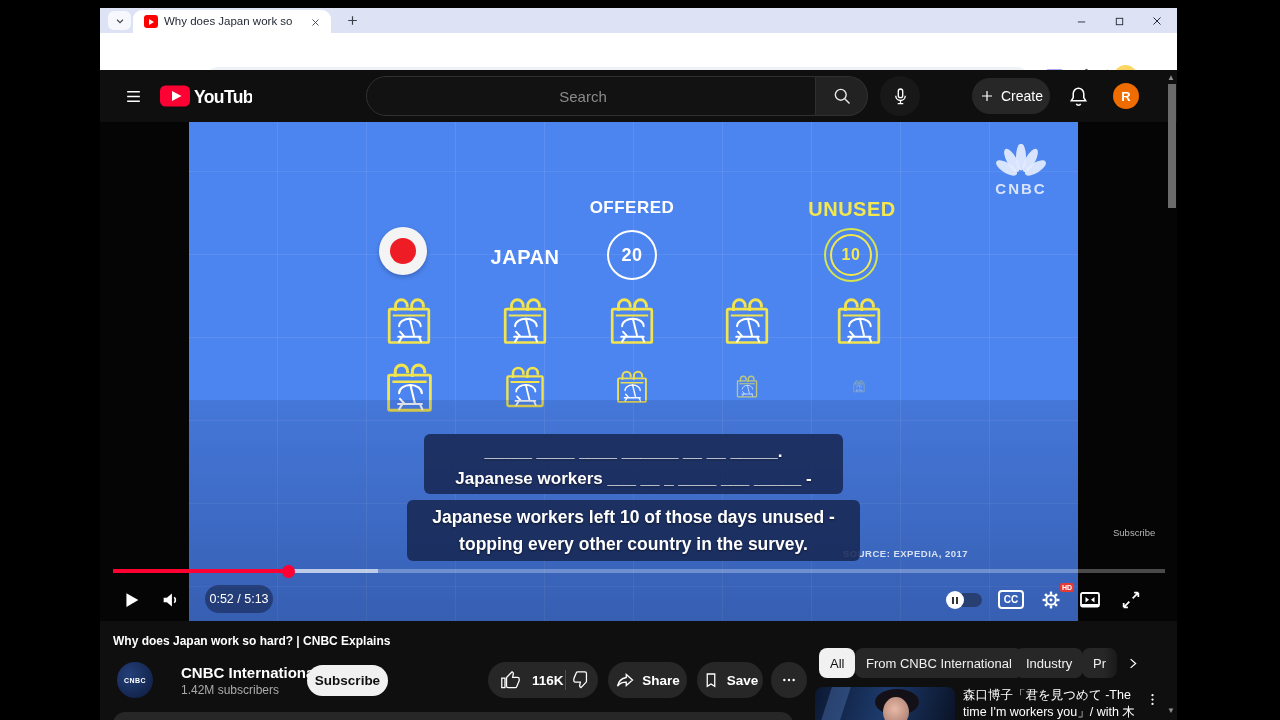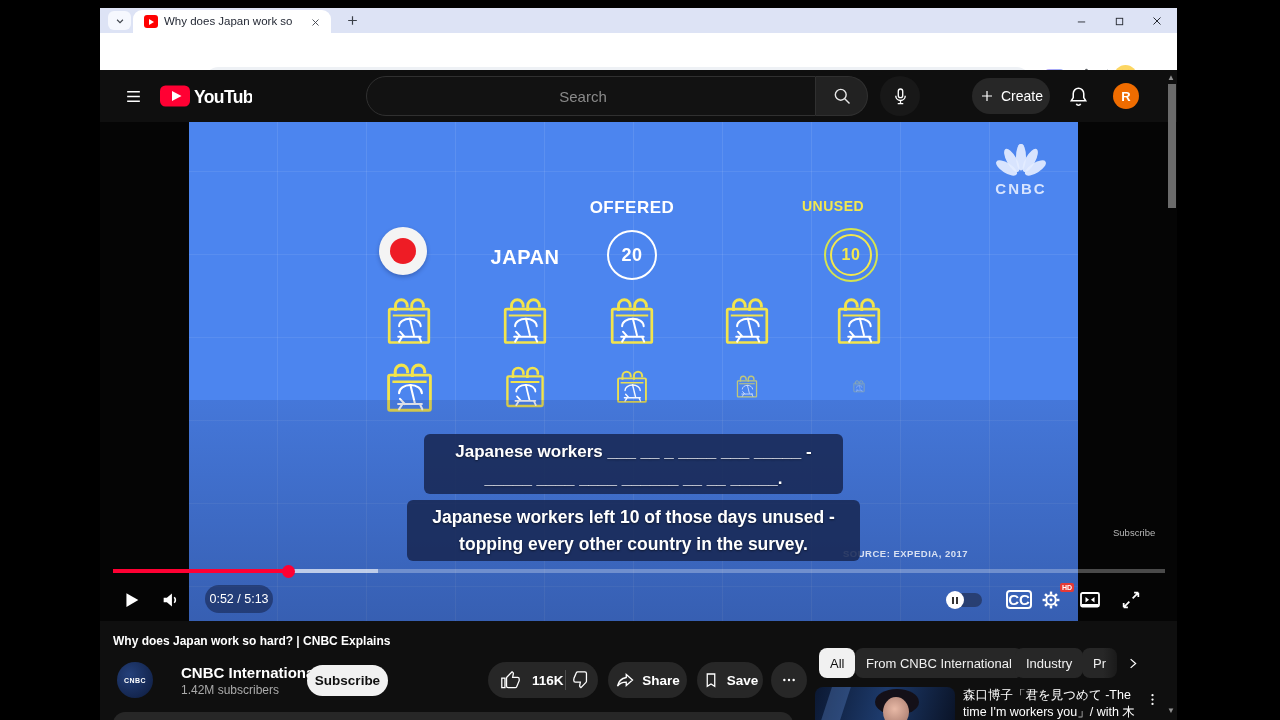--- a/index.html
+++ b/index.html
@@ -61,21 +61,21 @@
   #source{font-size:9.5px;color:rgba(255,255,255,.8);letter-spacing:.5px;font-weight:bold;}
   #watermark-sub{color:#b9b9b9;font-size:9.5px;}
 
   
   #prog-track{left:13px;top:447px;width:1052px;height:4px;background:rgba(255,255,255,.28);}
   #prog-buf{left:13px;top:447px;width:265px;height:4px;background:rgba(255,255,255,.55);}
   #prog-red{left:13px;top:447px;width:175px;height:4px;background:#f03;}
   #prog-knob{left:182px;top:443px;width:13px;height:13px;border-radius:50%;background:#f03;}
   #timepill{left:105px;top:463px;width:68px;height:28px;background:rgba(15,25,60,.5);border-radius:14px;color:#fff;font-size:12.5px;}
   .pbtn{top:465px;width:26px;height:26px;}
-  #ccbox{left:898px;top:468px;width:26px;height:19px;border:2px solid #fff;border-radius:4px;color:#fff;font-size:15px;font-weight:bold;margin-left:8px;}
+  #ccbox{left:898px;top:468px;width:26px;height:19px;border:2px solid #fff;border-radius:4px;color:#fff;font-size:10px;font-weight:bold;}
   #hdbadge{left:960px;top:461px;background:#e53935;color:#fff;font-size:7px;font-weight:bold;padding:1px 2px;border-radius:2px;}
   #autoplay{left:848px;top:471px;width:34px;height:14px;border-radius:7px;background:rgba(30,40,70,.6);}
   #autoplay .knob{position:absolute;left:-2px;top:-2px;width:18px;height:18px;border-radius:50%;background:#fff;display:flex;align-items:center;justify-content:center;gap:2px;}
   #autoplay .knob i{width:2px;height:7px;background:#333;}
 
   
   #vtitle{left:13px;top:564px;font-size:12px;font-weight:bold;color:#fff;}
   #chavatar{left:17px;top:592px;width:36px;height:36px;border-radius:50%;background:radial-gradient(circle at 35% 35%,#24407a,#0d1b3d);color:#fff;font-size:7px;font-weight:bold;letter-spacing:.5px;}
   #chname{left:81px;top:594px;font-size:15px;font-weight:600;color:#fff;display:flex;align-items:center;gap:5px;}
   #subs{left:81px;top:613px;font-size:12px;color:#aaa;}
@@ -313,21 +313,21 @@
         </div>
 
         <div class="abs ring ctr" style="left:190px;top:105px;width:48px;height:48px;background:#f4f4f4;box-shadow:0 2px 4px rgba(0,0,40,.25)">
           <div class="ring" style="width:26px;height:26px;background:#ee1c25"></div>
         </div>
         <div class="abs vtxt" style="left:296px;top:124px;width:80px;text-align:center;font-size:20px">JAPAN</div>
 
         <div class="abs vtxt" style="left:393px;top:76px;width:100px;text-align:center;font-size:17px">OFFERED</div>
         <div class="abs ring ctr vtxt" style="left:418px;top:108px;width:50px;height:50px;border:2.5px solid #fff;font-size:18px">20</div>
 
-        <div class="abs vtxt yellow" style="left:613px;top:76px;width:100px;text-align:left;font-size:14px">UNUSED</div>
+        <div class="abs vtxt yellow" style="left:613px;top:76px;width:100px;text-align:center;font-size:20px">UNUSED</div>
         <div class="abs ring" style="left:635px;top:106px;width:54px;height:54px;border:2px solid #d5e44f"></div>
         <div class="abs ring ctr vtxt yellow" style="left:641px;top:112px;width:42px;height:42px;border:2.5px solid #f3e84e;font-size:16px">10</div>
 
         <div id="calendars">
             <div class="cal" style="left: 193px; top: 171px; width: 54px; height: 54px; opacity: 1;">
               <svg viewBox="0 0 60 58" width="100%" height="100%">
                 <use href="#cal-sym"></use>
               </svg>
             </div>
             <div class="cal" style="left: 309px; top: 171px; width: 54px; height: 54px; opacity: 1;">
@@ -375,22 +375,22 @@
                 <use href="#cal-sym"></use>
               </svg>
             </div>
           </div>
 
         <div id="darkband" class="abs"></div>
 
         <div id="source" class="abs" style="left:654px;top:426px">SOURCE: EXPEDIA, 2017</div>
 
         <div class="capbox abs" style="left:235px;top:312px;width:419px;height:60px;font-size:17px;line-height:27px;padding-top:4px">
+          <div>_____ ____ ____ ______ __ __ _____.</div>
           <div>Japanese workers ___ __ _ ____ ___ _____ -</div>
-          <div>_____ ____ ____ ______ __ __ _____.</div>
         </div>
         <div class="capbox abs" style="left:218px;top:378px;width:453px;height:61px;font-size:17.5px;line-height:27px;padding-top:4px">
           <div>Japanese workers left 10 of those days unused -</div>
           <div>topping every other country in the survey.</div>
         </div>
       </div>
 
       <div id="watermark-sub" class="abs" style="left:1013px;top:405px">Subscribe</div>
 
       <div id="prog-track" class="abs"></div>

